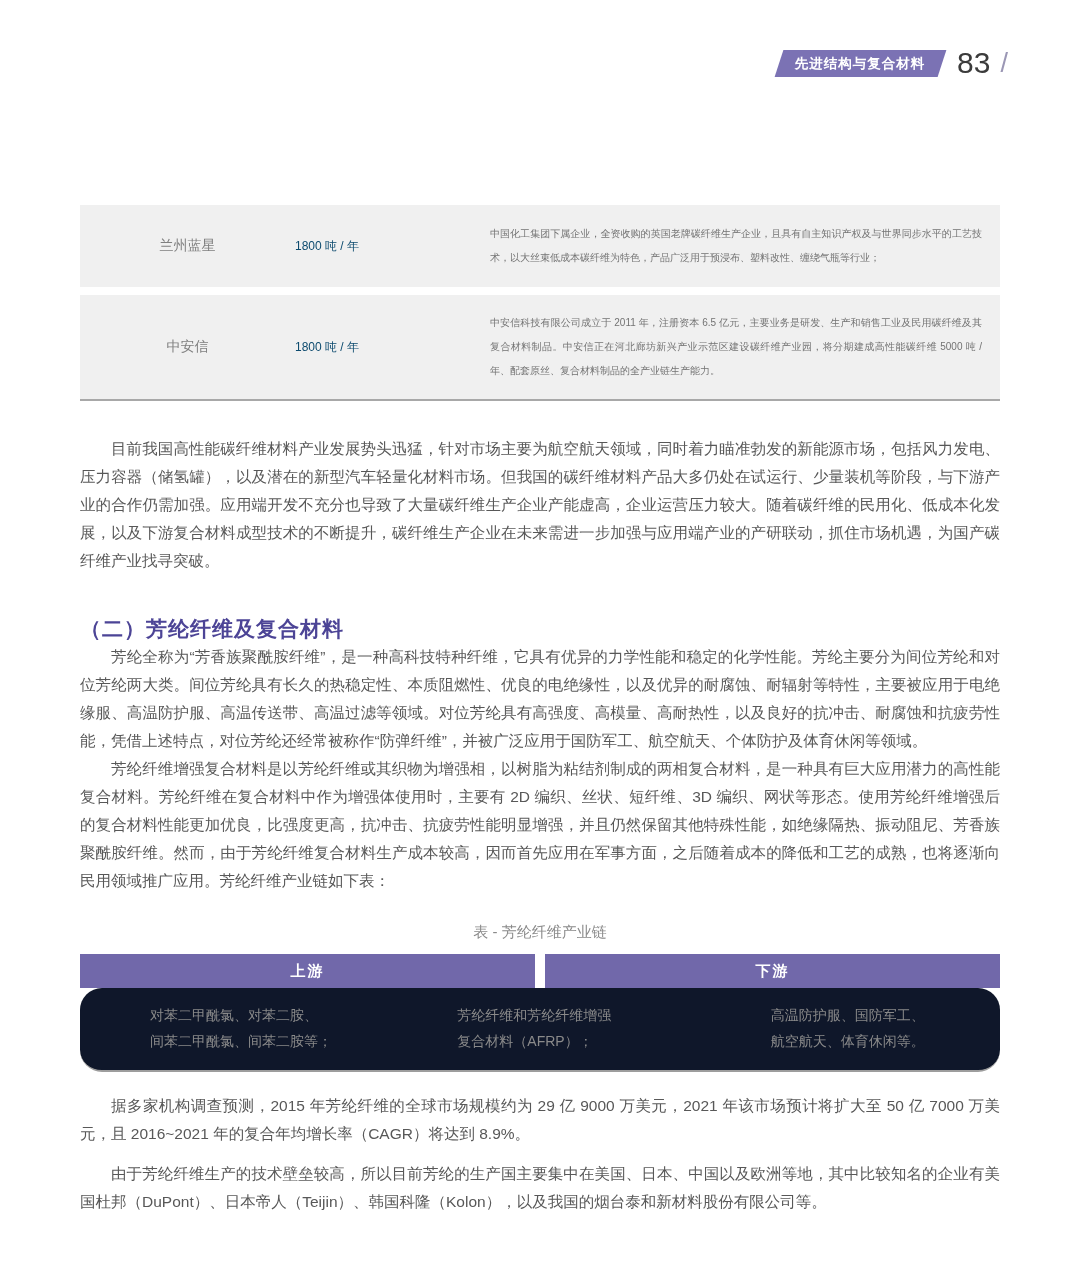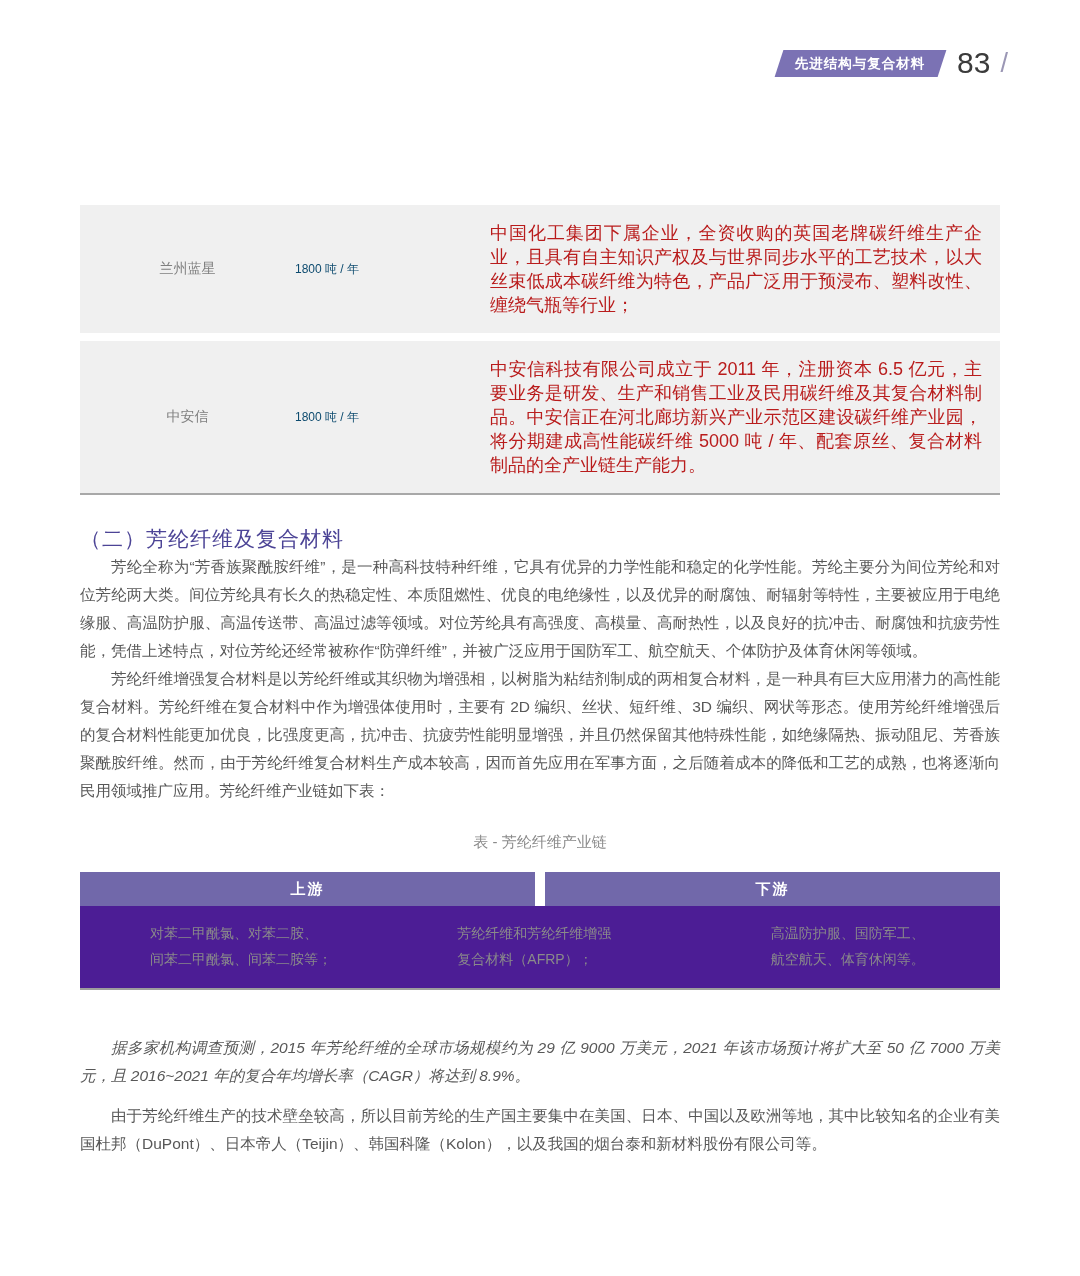--- a/index.html
+++ b/index.html
@@ -76,89 +76,90 @@
   }
   .company-capacity {
     width: 185px;
     text-align: left;
     color: #0c4a6e;
     font-size: 12px;
   }
   .company-desc {
     flex: 1;
     padding: 16px 18px 16px 10px;
-    color: #b91c1c;
-    font-size: 18px;
+    color: #737373;
+    font-size: 10px;
     line-height: 24px;
     text-align: justify;
   }
   .row-1 { min-height: 82px; }
   .row-2 { min-height: 92px; }
 
   
   .para {
     color: #585858;
     font-size: 15.5px;
     line-height: 28px;
     text-align: justify;
     text-indent: 2em;
   }
   .p1 { margin-top: 34px; }
   .section-heading {
-    margin-top: 30px;
+    margin-top: 40px;
     color: #4c4496;
     font-size: 21px;
-    font-weight: normal;
+    font-weight: bold;
     letter-spacing: 1px;
   }
   .p2 { }
   .p3 { margin-top: 0; }
 
   
   .chain-caption {
     margin-top: 28px;
     text-align: center;
     color: #8a8a8a;
     font-size: 15px;
   }
   .chain-header {
-    margin-top: 20px;
+    margin-top: 12px;
     display: flex;
     gap: 10px;
   }
   .chain-header-cell {
     flex: 1;
     height: 34px;
     background: #7168aa;
     color: #ffffff;
     font-size: 15px;
     font-weight: bold;
     display: flex;
     align-items: center;
     justify-content: center;
     letter-spacing: 2px;
   }
   .chain-body {
     display: flex;
-    background: #4c1d95;
+    background: #0f172a;
     border-bottom: 2px solid #9d9d9d;
     padding: 14px 0 16px 0;
+    border-radius: 22px;
   }
   .chain-cell {
     flex: 1;
     color: #8a8a8a;
     font-size: 14px;
     line-height: 26px;
     white-space: pre-line;
   }
   .chain-cell.c1 { padding-left: 70px; }
   .chain-cell.c2 { padding-left: 78px; }
   .chain-cell.c3 { padding-left: 84px; }
 
-  .p4 { margin-top: 44px; font-style: italic; }
+  .p4 { margin-top: 20px; }
   .p5 { margin-top: 12px; }
 </style>
 </head>
 <body>
 
 <div class="page">
 
   <div class="header">
     <div class="header-banner">
       <span>先进结构与复合材料</span>
@@ -175,20 +176,21 @@
         <div class="company-capacity">1800 吨 / 年</div>
         <div class="company-desc">中国化工集团下属企业，全资收购的英国老牌碳纤维生产企业，且具有自主知识产权及与世界同步水平的工艺技术，以大丝束低成本碳纤维为特色，产品广泛用于预浸布、塑料改性、缠绕气瓶等行业；</div>
       </div>
       <div class="company-row row-2 last">
         <div class="company-name">中安信</div>
         <div class="company-capacity">1800 吨 / 年</div>
         <div class="company-desc">中安信科技有限公司成立于 2011 年，注册资本 6.5 亿元，主要业务是研发、生产和销售工业及民用碳纤维及其复合材料制品。中安信正在河北廊坊新兴产业示范区建设碳纤维产业园，将分期建成高性能碳纤维 5000 吨 / 年、配套原丝、复合材料制品的全产业链生产能力。</div>
       </div>
     </div>
 
+    <p class="para p1">目前我国高性能碳纤维材料产业发展势头迅猛，针对市场主要为航空航天领域，同时着力瞄准勃发的新能源市场，包括风力发电、压力容器（储氢罐），以及潜在的新型汽车轻量化材料市场。但我国的碳纤维材料产品大多仍处在试运行、少量装机等阶段，与下游产业的合作仍需加强。应用端开发不充分也导致了大量碳纤维生产企业产能虚高，企业运营压力较大。随着碳纤维的民用化、低成本化发展，以及下游复合材料成型技术的不断提升，碳纤维生产企业在未来需进一步加强与应用端产业的产研联动，抓住市场机遇，为国产碳纤维产业找寻突破。</p>
 
     <h2 class="section-heading">（二）芳纶纤维及复合材料</h2>
 
     <p class="para p2">芳纶全称为“芳香族聚酰胺纤维”，是一种高科技特种纤维，它具有优异的力学性能和稳定的化学性能。芳纶主要分为间位芳纶和对位芳纶两大类。间位芳纶具有长久的热稳定性、本质阻燃性、优良的电绝缘性，以及优异的耐腐蚀、耐辐射等特性，主要被应用于电绝缘服、高温防护服、高温传送带、高温过滤等领域。对位芳纶具有高强度、高模量、高耐热性，以及良好的抗冲击、耐腐蚀和抗疲劳性能，凭借上述特点，对位芳纶还经常被称作“防弹纤维”，并被广泛应用于国防军工、航空航天、个体防护及体育休闲等领域。</p>
     <p class="para p3">芳纶纤维增强复合材料是以芳纶纤维或其织物为增强相，以树脂为粘结剂制成的两相复合材料，是一种具有巨大应用潜力的高性能复合材料。芳纶纤维在复合材料中作为增强体使用时，主要有 2D 编织、丝状、短纤维、3D 编织、网状等形态。使用芳纶纤维增强后的复合材料性能更加优良，比强度更高，抗冲击、抗疲劳性能明显增强，并且仍然保留其他特殊性能，如绝缘隔热、振动阻尼、芳香族聚酰胺纤维。然而，由于芳纶纤维复合材料生产成本较高，因而首先应用在军事方面，之后随着成本的降低和工艺的成熟，也将逐渐向民用领域推广应用。芳纶纤维产业链如下表：</p>
 
     <div class="chain-caption">表 - 芳纶纤维产业链</div>
 
     <div class="chain-header">
       <div class="chain-header-cell">上游</div>

